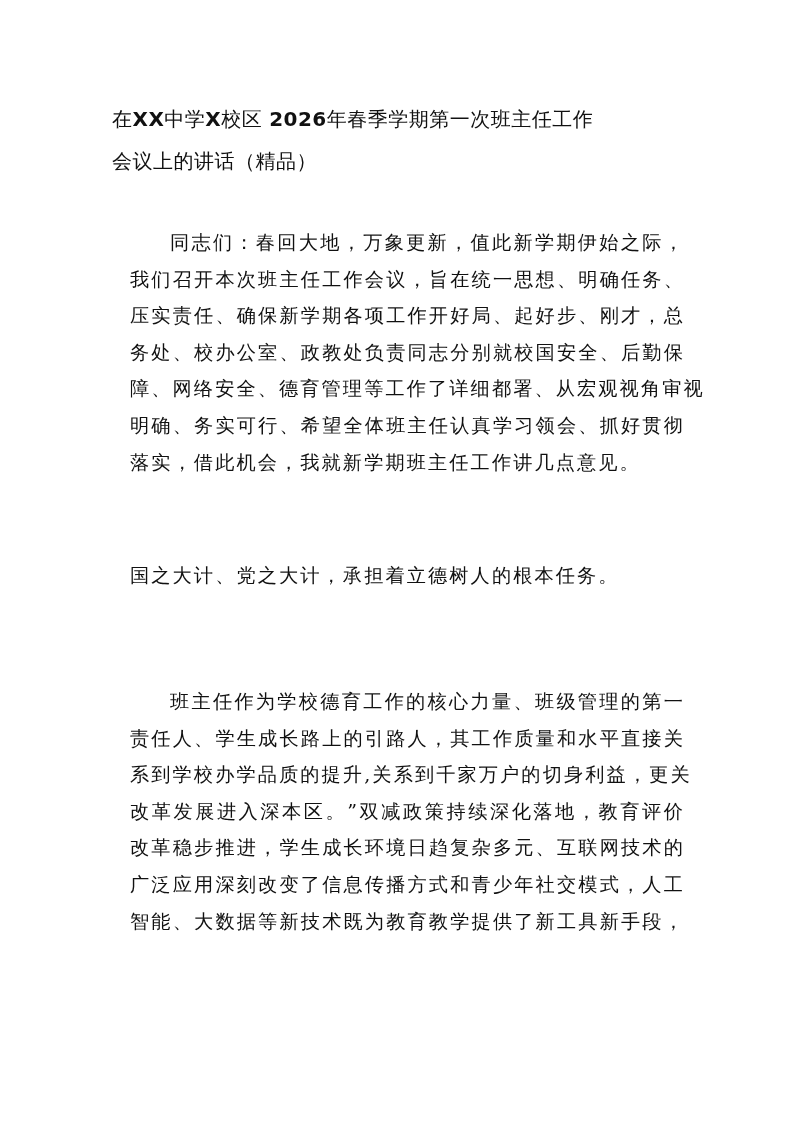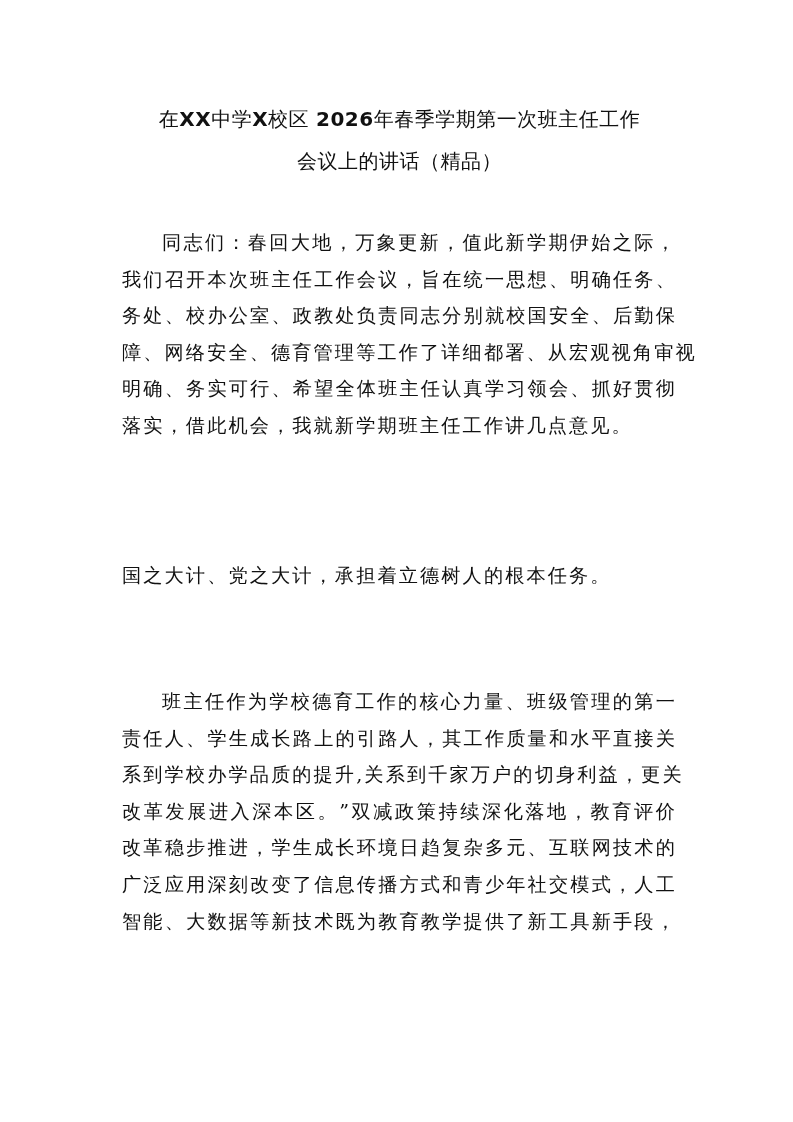--- a/index.html
+++ b/index.html
@@ -19,32 +19,32 @@
       position: absolute;
       left: 122px;
       top: 0;
       width: 555px;
     }
     .title {
       position: absolute;
       left: -10px;
       width: 575px;
       top: 98px;
-      text-align: center;
+      text-align: left;
       font-family: "DejaVu Sans", "Liberation Sans", sans-serif;
       font-size: 20px;
       line-height: 42px;
       color: #111;
       letter-spacing: 0.5px;
     }
     .title .line { display: block; white-space: nowrap; }
     .title b { font-weight: bold; }
     .para {
       position: absolute;
-      left: 0;
+      left: 8px;
       width: 555px;
       font-size: 19.2px;
       line-height: 36.6px;
       text-align: justify;
       text-align-last: left;
       letter-spacing: 2.1px;
     }
     .para .line {
       display: block;
       white-space: nowrap;
@@ -62,20 +62,21 @@
 <div class="page">
 
   <div class="title">
     <span class="line"><span>在</span><b>XX</b><span>中学</span><b>X</b><span>校区 </span><b>2026</b><span>年春季学期第一次班主任工作</span></span>
     <span class="line">会议上的讲话（精品）</span>
   </div>
 
   <div class="para" style="top:225px;">
     <span class="line indent">同志们：春回大地，万象更新，值此新学期伊始之际，</span>
     <span class="line">我们召开本次班主任工作会议，旨在统一思想、明确任务、</span>
+    <span class="line">压实责任、确保新学期各项工作开好局、起好步、刚才，总</span>
     <span class="line">务处、校办公室、政教处负责同志分别就校国安全、后勤保</span>
     <span class="line">障、网络安全、德育管理等工作了详细都署、从宏观视角审视</span>
     <span class="line">明确、务实可行、希望全体班主任认真学习领会、抓好贯彻</span>
     <span class="line last">落实，借此机会，我就新学期班主任工作讲几点意见。</span>
   </div>
 
   <div class="para" style="top:558px;">
     <span class="line last">国之大计、党之大计，承担着立德树人的根本任务。</span>
   </div>
 

